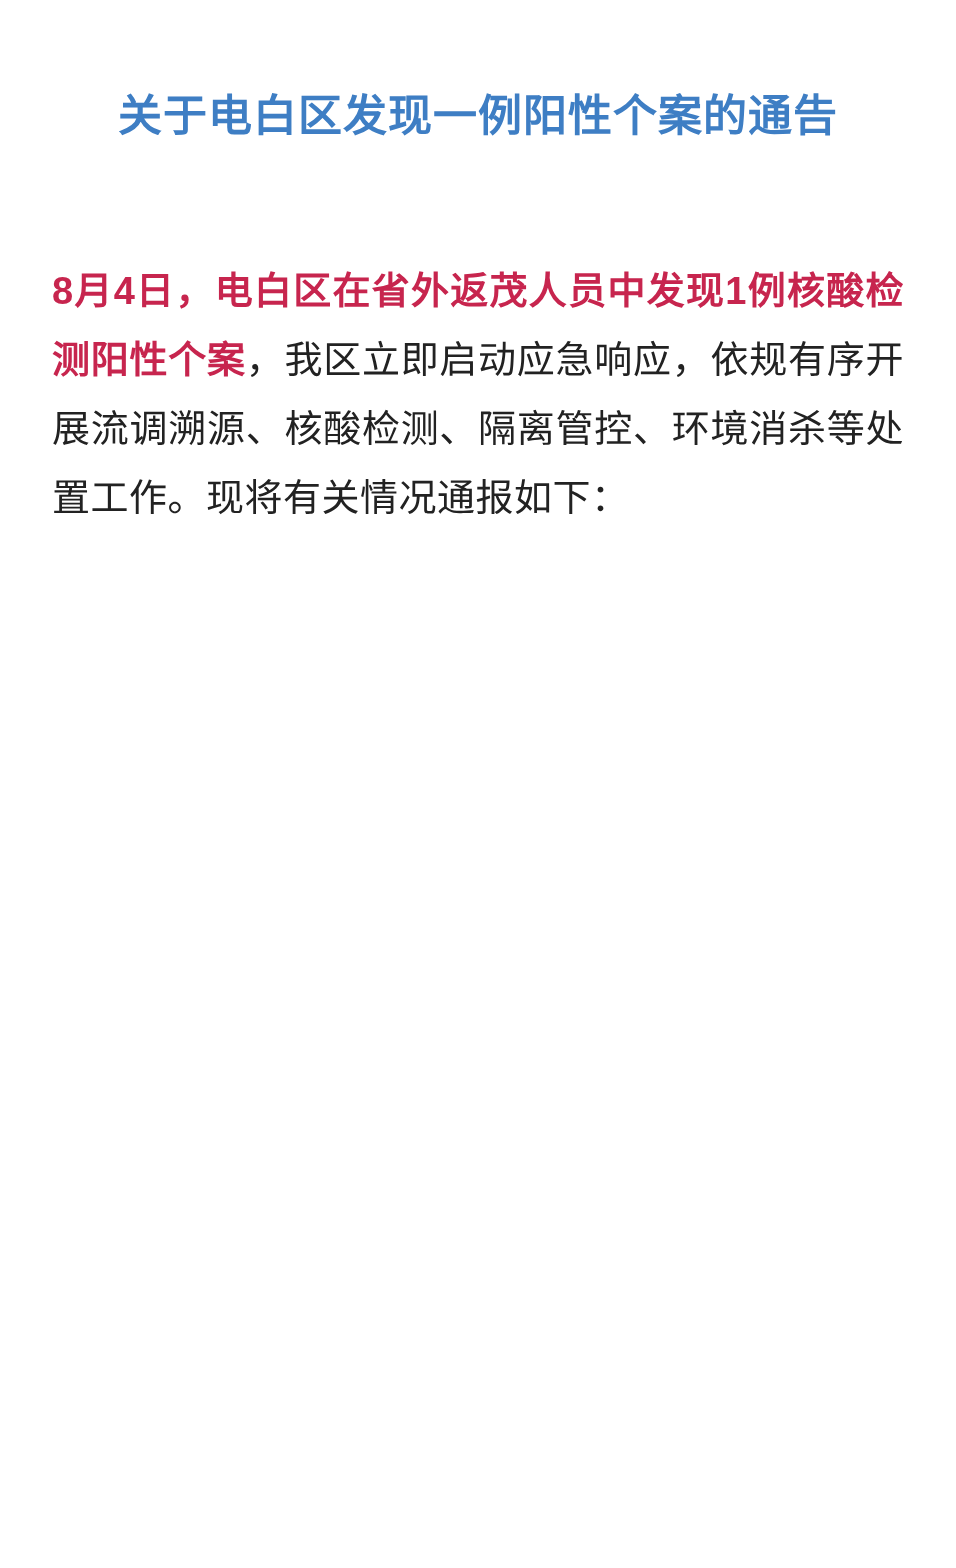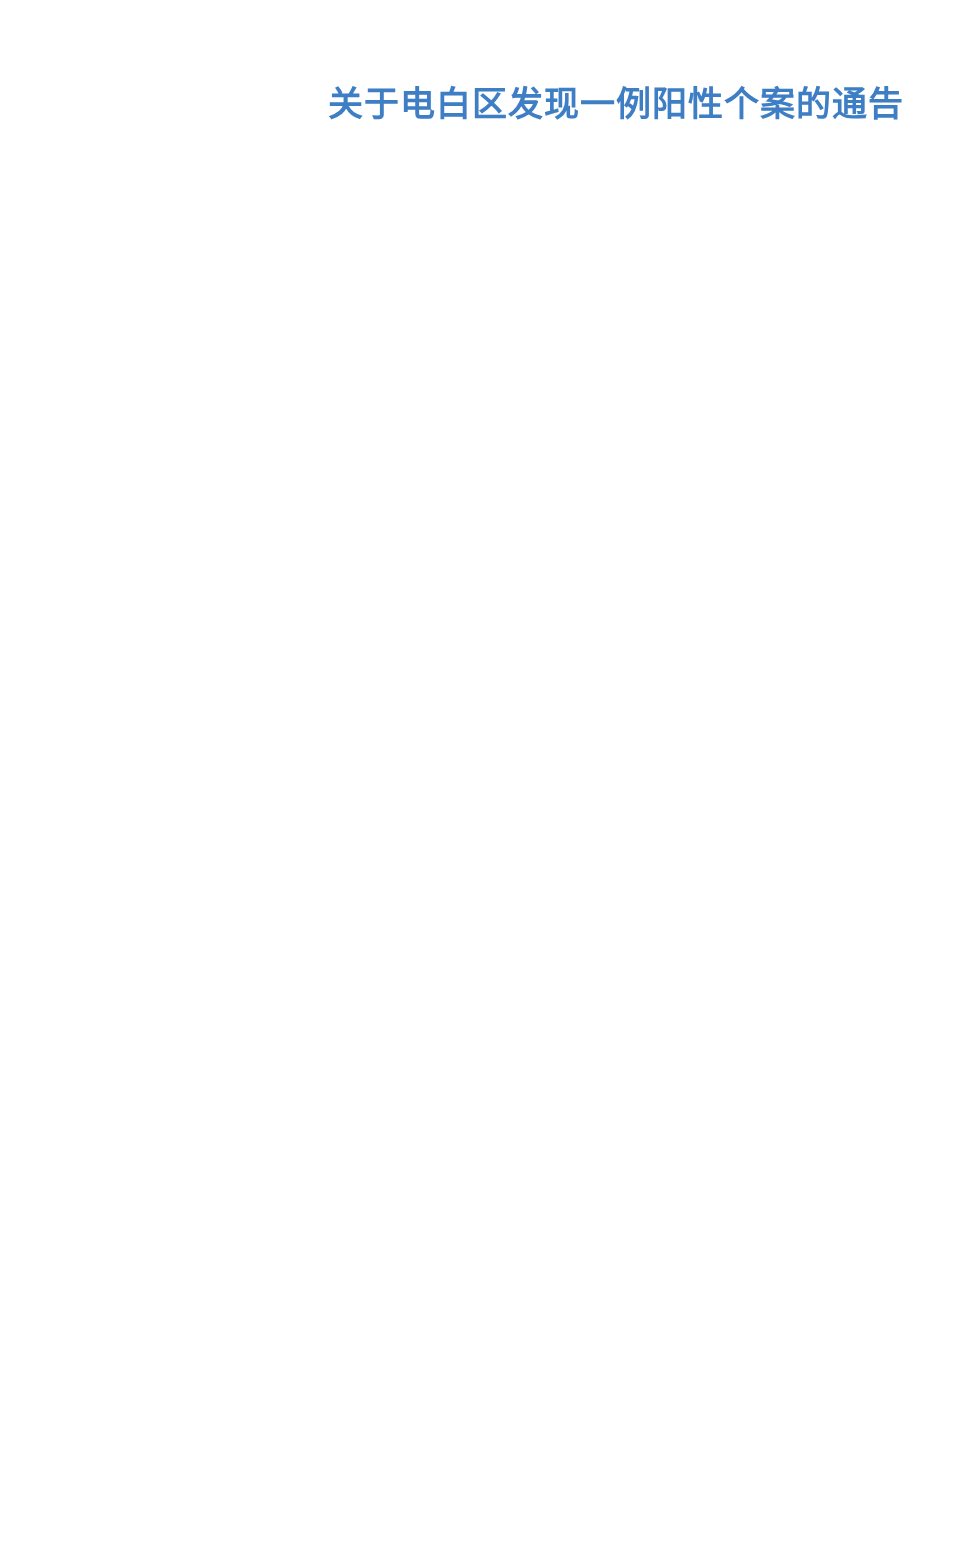--- a/index.html
+++ b/index.html
@@ -15,23 +15,23 @@
   }
   .page {
     width: 956px;
     min-height: 1568px;
     box-sizing: border-box;
     padding: 0 52px;
     background: #ffffff;
   }
   .title {
     color: #3e7ec4;
-    font-size: 35px;
+    font-size: 44px;
     font-weight: bold;
-    text-align: right;
+    text-align: center;
     letter-spacing: 1px;
     padding-top: 58px;
     line-height: 1.3;
   }
   .body-block {
     margin-top: 112px;
   }
   p.para {
     margin: 0;
     font-size: 38px;
@@ -51,16 +51,19 @@
 </style>
 </head>
 <body>
 
 <div class="page">
 
   <h1 class="title">关于电白区发现一例阳性个案的通告</h1>
 
   <div class="body-block">
 
+    <p class="para">
+      <span class="hl">8月4日，电白区在省外返茂人员中发现1例核酸检测阳性个案</span><span>，我区立即启动应急响应，依规有序开展流调溯源、核酸检测、隔离管控、环境消杀等处置工作。现将有关情况通报如下：</span>
+    </p>
 
 
   </div>
 </div>
 
 </body></html>

